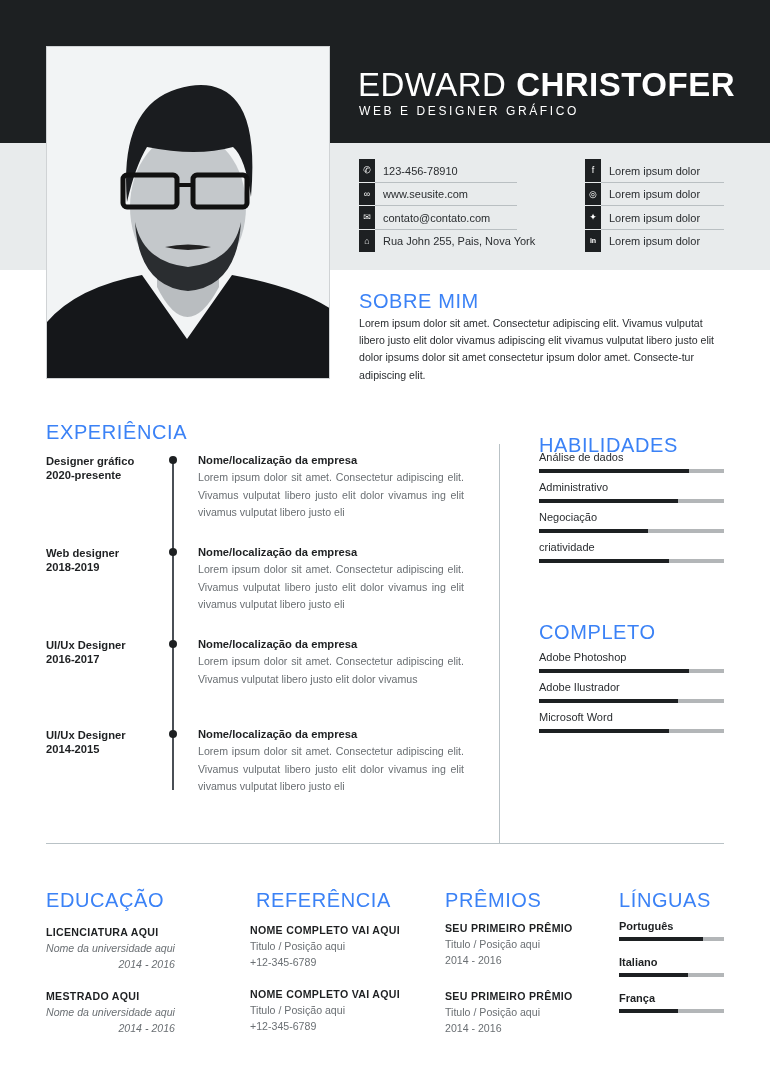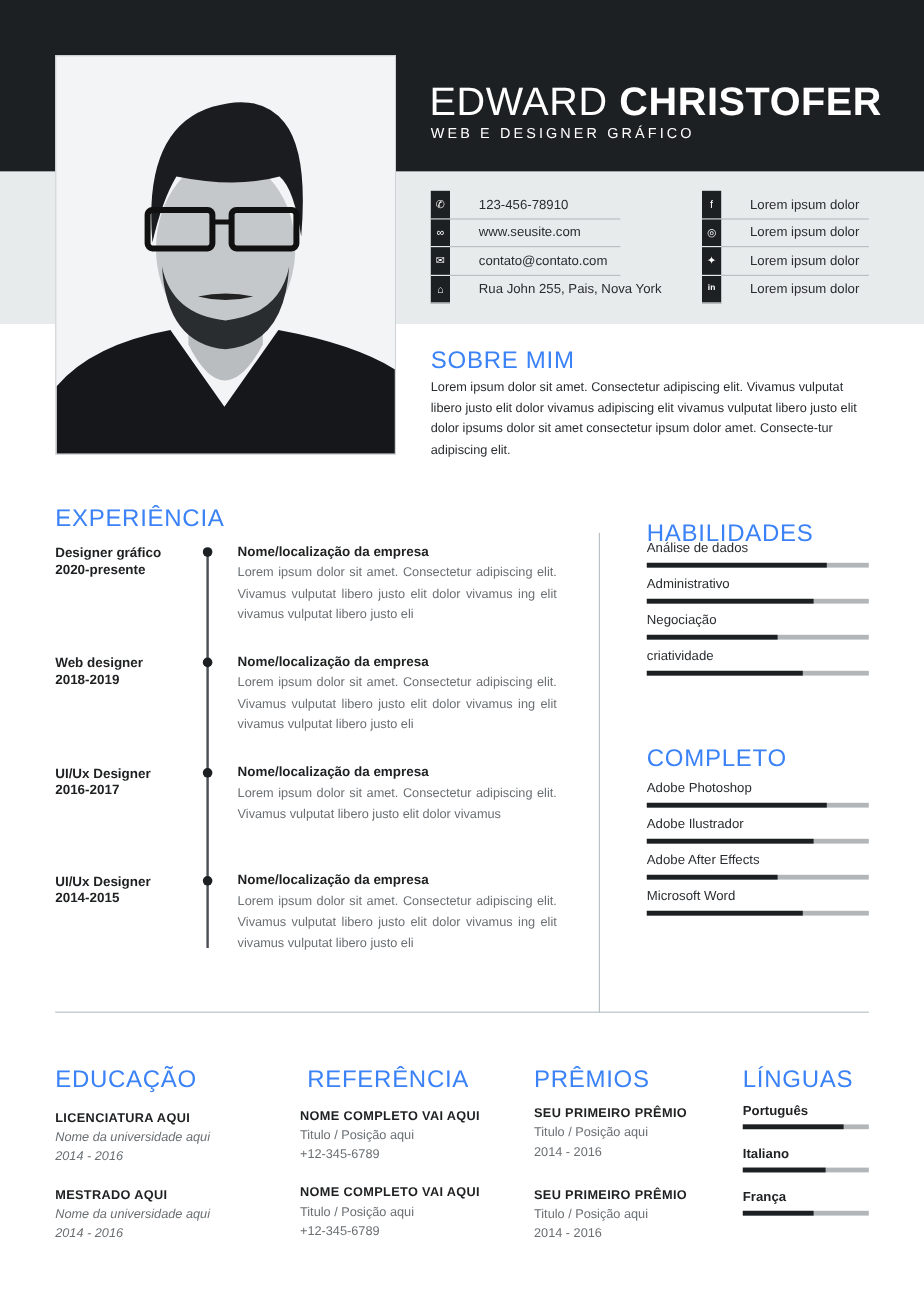--- a/index.html
+++ b/index.html
@@ -16,21 +16,21 @@
   .name .last { font-weight: 700; }
   .role { position: absolute; left: 359px; top: 104px; font-size: 12px; color: #ffffff; letter-spacing: 2.6px; white-space: nowrap; }
 
   .contact-col { position: absolute; top: 159px; }
   .contact-col.left { left: 359px; width: 158px; }
   .contact-col.right { left: 585px; width: 139px; }
   .contact-row { display: flex; align-items: center; height: 23.5px; position: relative; }
   .contact-row::after { content: ""; position: absolute; left: 16px; right: 0; bottom: 0; height: 1px; background: #b9bfc2; }
   .contact-row:last-child::after { display: none; }
   .cicon { width: 16px; height: 23.5px; background: #1d2022; display: flex; align-items: center; justify-content: center; color: #fff; font-size: 9px; flex-shrink: 0; border-bottom: 1px solid #e8ebec; }
-  .ctext { padding-left: 24px; font-size: 11px; color: #2a2d30; white-space: nowrap; }
+  .ctext { padding-left: 8px; font-size: 11px; color: #2a2d30; white-space: nowrap; }
 
   .h2 { font-weight: 400; font-size: 20px; letter-spacing: 0.6px; color: #3b82f6; position: absolute; white-space: nowrap; }
   .about-title { left: 359px; top: 290px; }
   .about-text { position: absolute; left: 359px; top: 315px; width: 366px; font-size: 10.6px; line-height: 17.2px; color: #2a2d30; }
 
   .exp-title { left: 46px; top: 421px; }
   .timeline-line { position: absolute; left: 172px; top: 458px; width: 2px; height: 332px; background: #4a4f55; }
   .exp-item { position: absolute; left: 46px; width: 420px; }
   .exp-role { position: absolute; left: 0; top: 0; font-size: 11.2px; font-weight: 700; line-height: 14px; color: #1e2022; white-space: nowrap; }
   .exp-dot { position: absolute; left: 123px; top: 2px; width: 8px; height: 8px; border-radius: 50%; background: #1d2022; }
@@ -46,21 +46,21 @@
   .bar-item { height: 30px; position: relative; }
   .bar-label { font-size: 11px; color: #2a2d30; position: absolute; top: 0; white-space: nowrap; }
   .bar-track { position: absolute; top: 18px; left: 0; width: 185px; height: 4px; background: #b3b6b8; }
   .bar-fill { height: 4px; background: #1d2022; }
 
   .foot-title { top: 889px; }
   .foot-block { position: absolute; }
   .foot-entry { margin-bottom: 17px; }
   .foot-head { font-size: 10.6px; font-weight: 700; color: #1e2022; line-height: 15px; letter-spacing: 0.3px; white-space: nowrap; }
   .foot-sub { font-size: 10.6px; color: #6a6f73; line-height: 16px; white-space: nowrap; }
-  .italic { font-style: italic; }
+  .italic { font-style: italic; text-align: right; }
 
   .lang-list { position: absolute; left: 619px; top: 920px; width: 105px; }
   .lang-item { height: 36px; position: relative; }
   .lang-label { font-size: 11px; font-weight: 700; color: #1e2022; position: absolute; top: 0; white-space: nowrap; }
   .lang-track { position: absolute; top: 17px; left: 0; width: 105px; height: 4px; background: #b3b6b8; }
   .lang-fill { height: 4px; background: #1d2022; }
 </style>
 </head>
 <body>
 
@@ -211,26 +211,20 @@
         <div class="bar-fill" style="width:81%"></div>
       </div>
   </div>
   <div class="bar-item">
     <span class="bar-label">Adobe Ilustrador</span>
     <div class="bar-track">
         <div class="bar-fill" style="width:75%"></div>
       </div>
   </div>
   <div class="bar-item">
-    <span class="bar-label">Adobe After Effects</span>
-    <div class="bar-track">
-        <div class="bar-fill" style="width:59%"></div>
-      </div>
-  </div>
-  <div class="bar-item">
     <span class="bar-label">Microsoft Word</span>
     <div class="bar-track">
         <div class="bar-fill" style="width:70%"></div>
       </div>
   </div>
 </div>
 
 <div class="h2 foot-title" style="left:46px;">EDUCAÇÃO</div>
 <div class="foot-block" style="left:46px; top:925px;">
   <div class="foot-entry">

